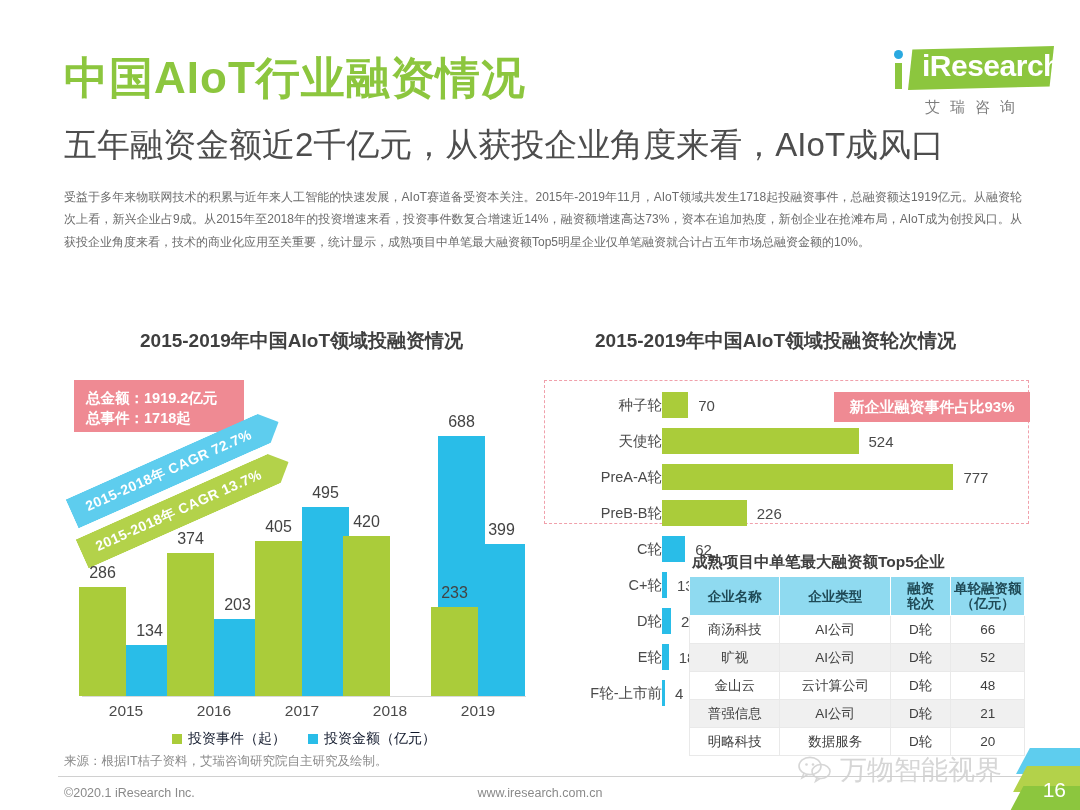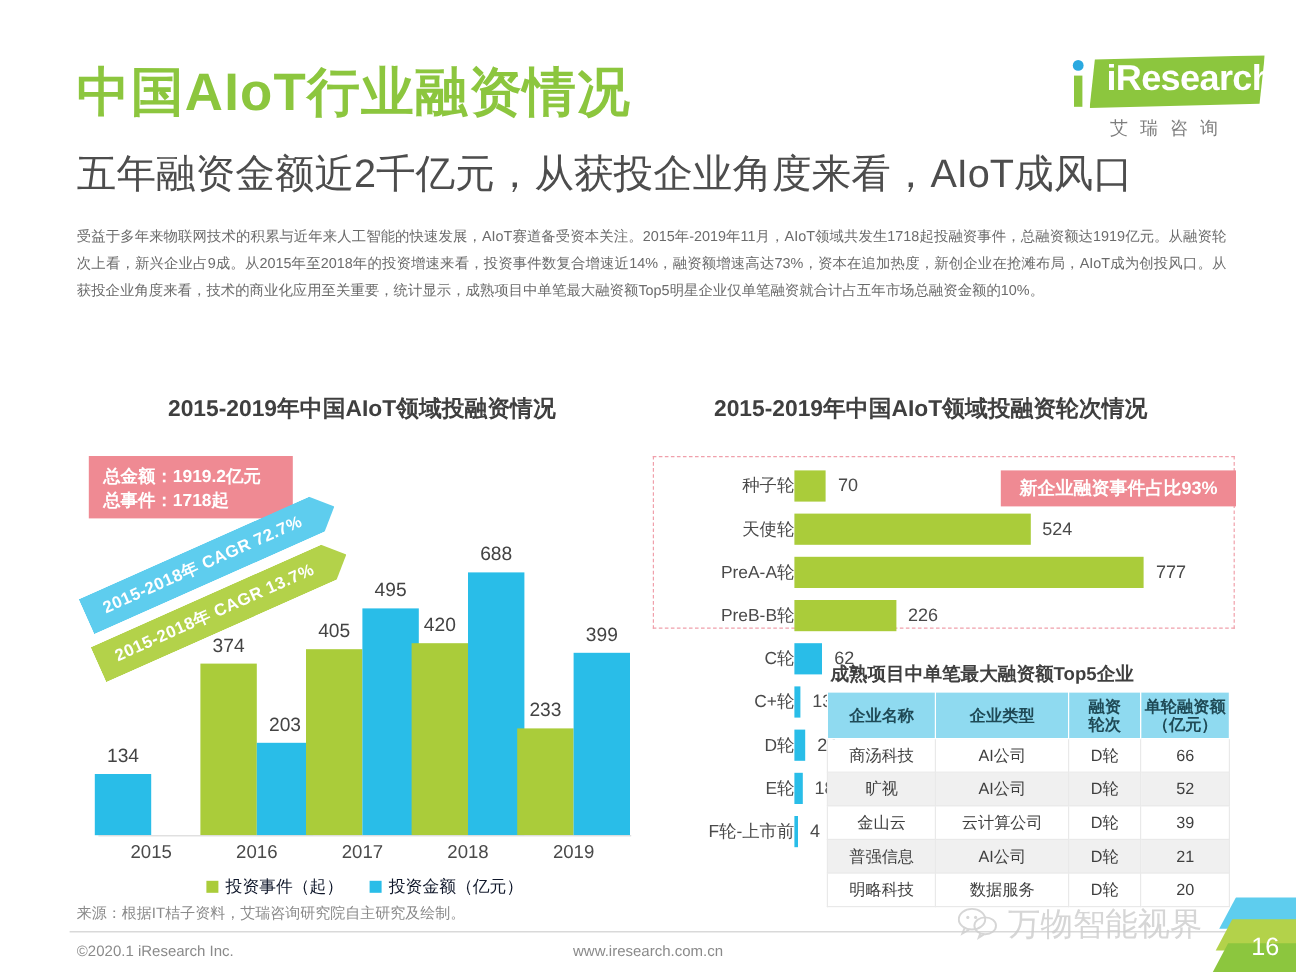--- a/index.html
+++ b/index.html
@@ -234,20 +234,23 @@
   <div class="left-chart">
     <div class="badge-total">
       <div>总金额：1919.2亿元</div>
       <div>总事件：1718起</div>
     </div>
     <div class="ribbon" id="ribbon-blue">2015-2018年 CAGR 72.7%</div>
     <div class="ribbon" id="ribbon-green">2015-2018年 CAGR 13.7%</div>
 
     <div class="plot" id="left-plot">
         <div class="bar-group" style="left: -3px;">
+          <div class="bar green" style="height: 109.132px;">
+            <span class="val">286</span>
+          </div>
           <div class="bar blue" style="height: 51.1316px;">
             <span class="val">134</span>
           </div>
         </div>
         <div class="bar-group" style="left: 85px;">
           <div class="bar green" style="height: 142.711px;">
             <span class="val">374</span>
           </div>
           <div class="bar blue" style="height: 77.4605px;">
             <span class="val">203</span>
@@ -258,21 +261,21 @@
             <span class="val">405</span>
           </div>
           <div class="bar blue" style="height: 188.882px;">
             <span class="val">495</span>
           </div>
         </div>
         <div class="bar-group" style="left: 261px;">
           <div class="bar green" style="height: 160.263px;">
             <span class="val">420</span>
           </div>
-          <div class="bar blue" style="height: 219px;">
+          <div class="bar blue" style="height: 260px; margin-left: 48px;">
             <span class="val">688</span>
           </div>
         </div>
         <div class="bar-group" style="left: 349px;">
           <div class="bar green" style="height: 88.9079px;">
             <span class="val">233</span>
           </div>
           <div class="bar blue" style="height: 152.25px;">
             <span class="val">399</span>
           </div>
@@ -370,21 +373,21 @@
           <tr class="alt">
             <td>旷视</td>
             <td>AI公司</td>
             <td>D轮</td>
             <td>52</td>
           </tr>
           <tr>
             <td>金山云</td>
             <td>云计算公司</td>
             <td>D轮</td>
-            <td>39</td>
+            <td>48</td>
           </tr>
           <tr class="alt">
             <td>普强信息</td>
             <td>AI公司</td>
             <td>D轮</td>
             <td>21</td>
           </tr>
           <tr>
             <td>明略科技</td>
             <td>数据服务</td>

